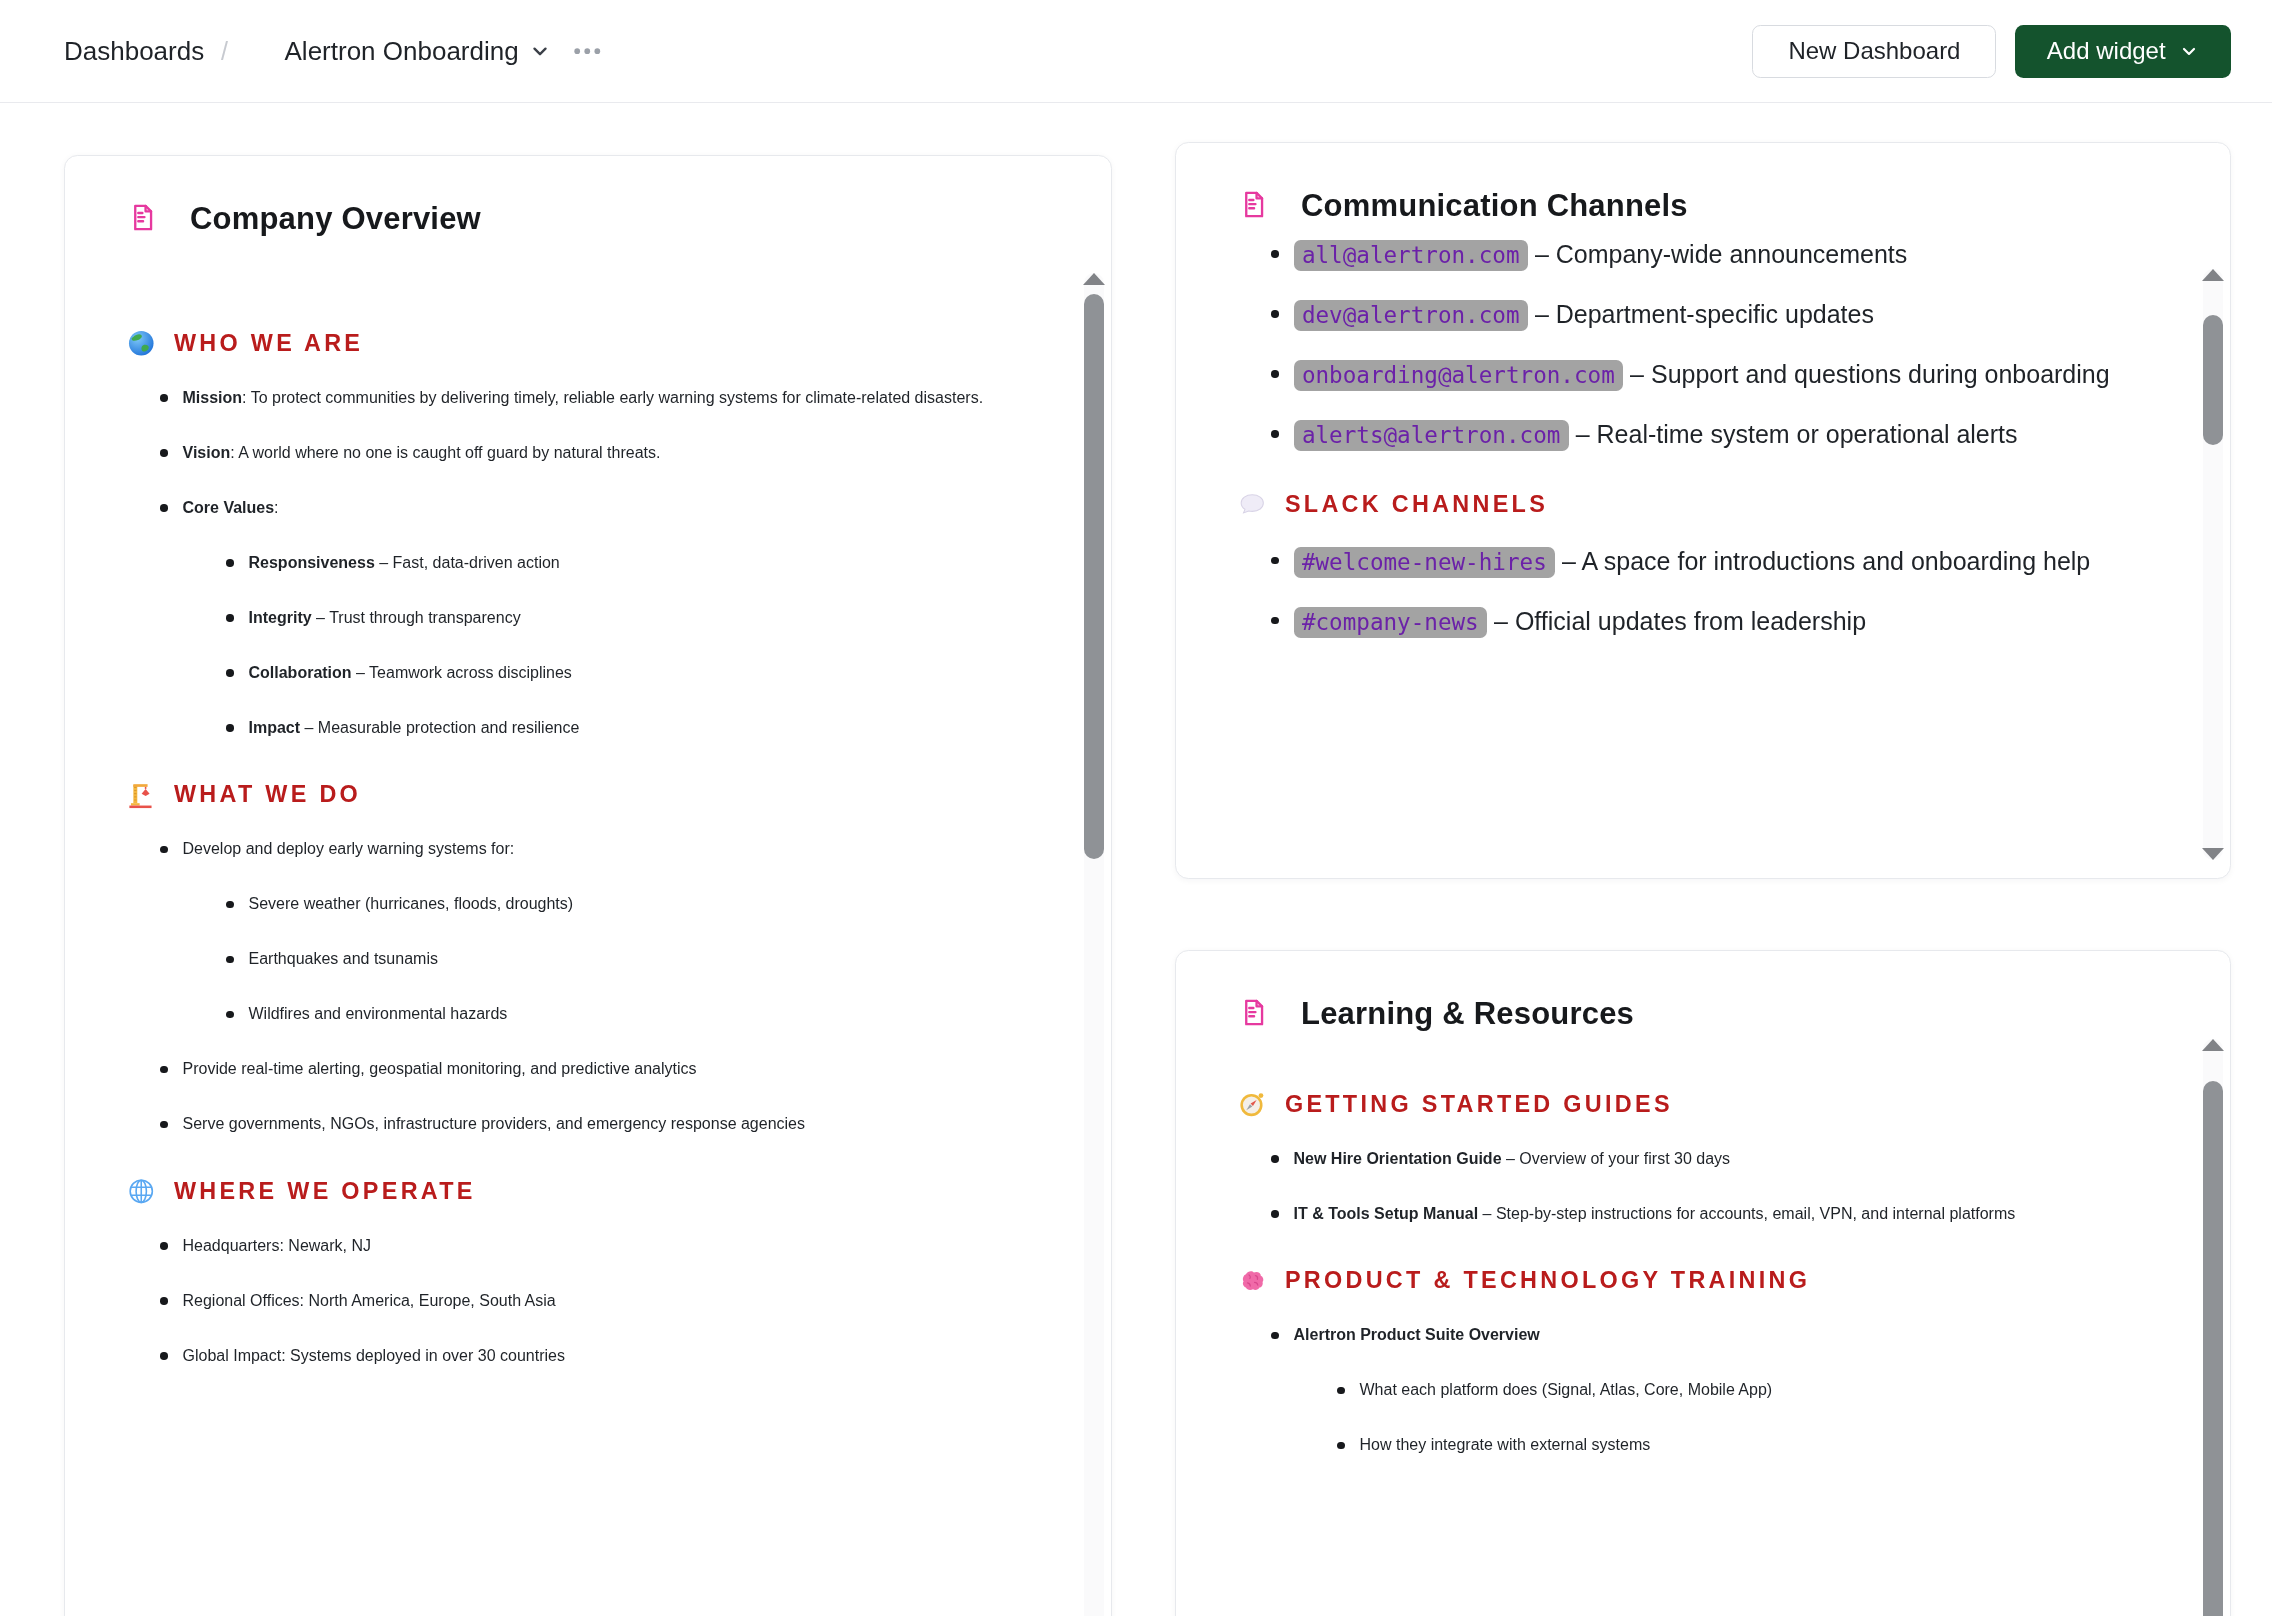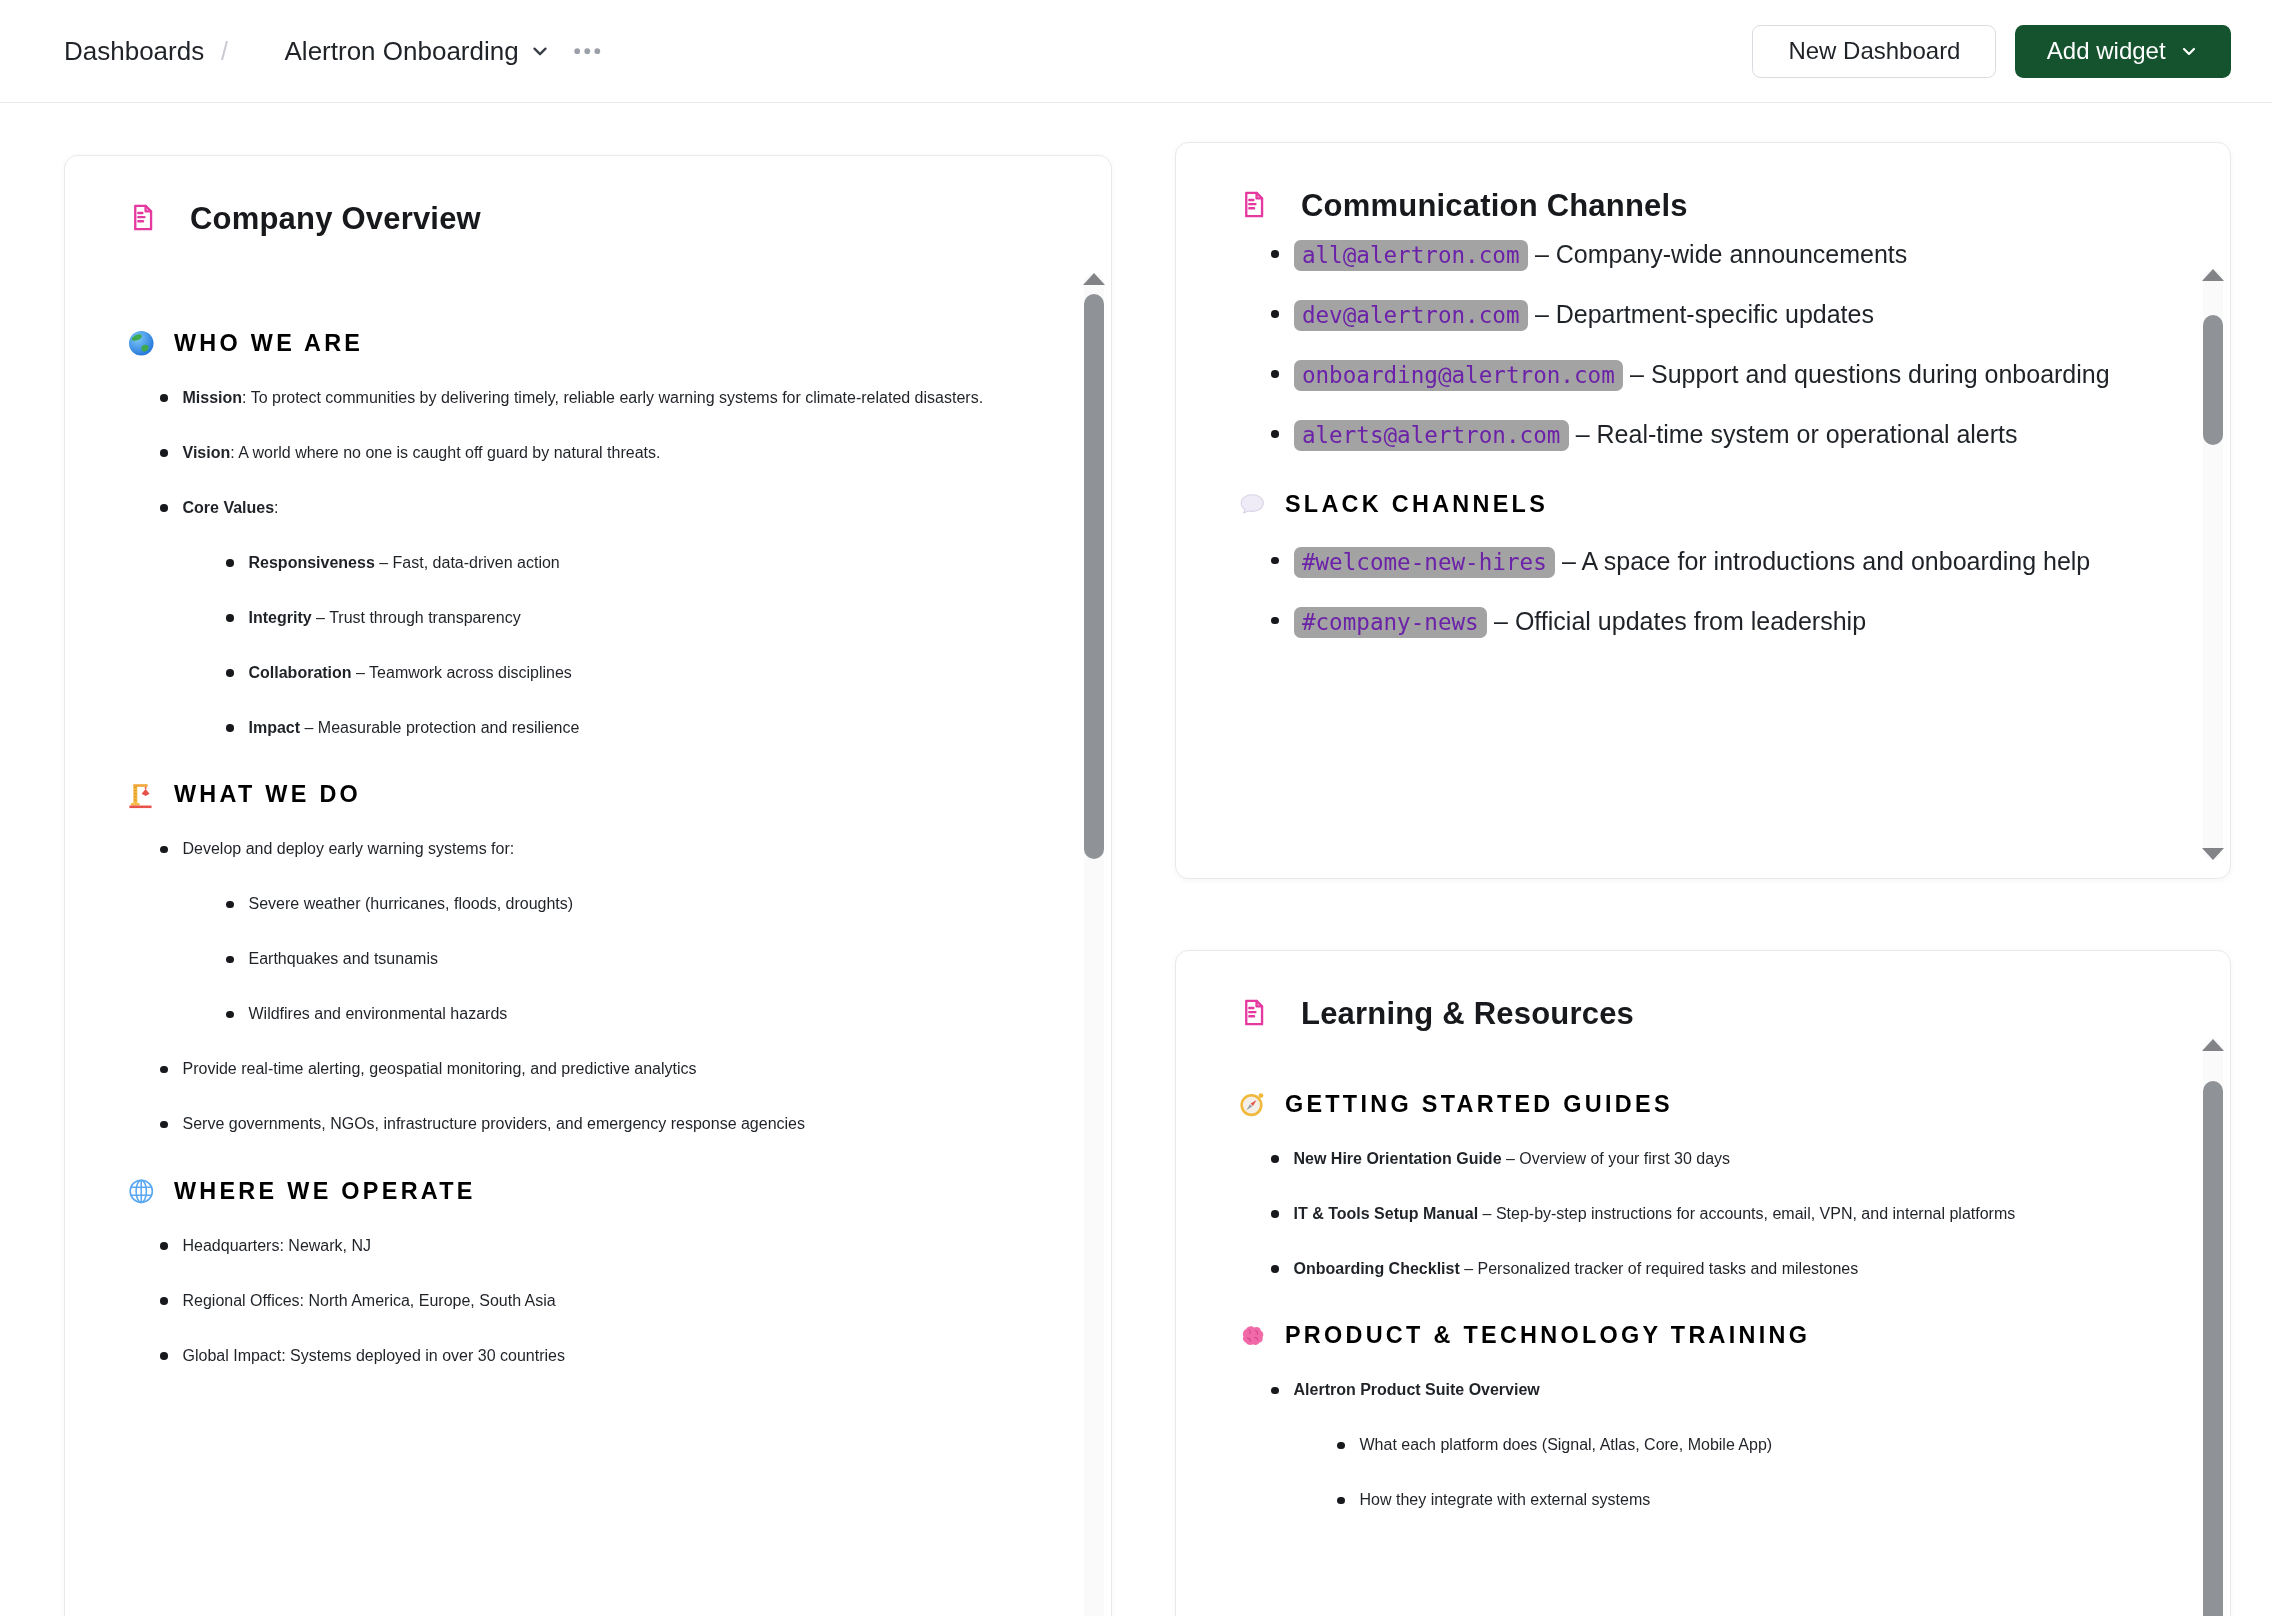--- a/index.html
+++ b/index.html
@@ -46,21 +46,21 @@
   #card-comms     { left:1175px; top:142px;  width:1056px; height:737px;  }
   #card-learning  { left:1175px; top:950px; width:1056px; height:753px;  }
 
   .card-title-row { display:flex; align-items:center; gap:22px; padding:37px 33px 0 62px; }
   .card-title { margin:8px; font-size:31px; font-weight:700; color:#17191C; letter-spacing:0.2px; }
 
   .card-body { position:relative; padding:0 100px 0 62px; }
   #card-comms .card-body, #card-learning .card-body { padding-right:117px; }
 
   .sec { display:flex; align-items:center; gap:18.4px; margin-top:33px; margin-bottom:20px; }
-  .sec-title { font-size:23.4px; font-weight:700; letter-spacing:3.3px; color:#000000; }
+  .sec-title { font-size:23.4px; font-weight:700; letter-spacing:3.3px; color:#b91c1c; }
   #card-overview .sec.first { margin-top:84px; }
   #card-comms    .sec.first { margin-top:75px; }
   #card-learning .sec.first { margin-top:50px; }
 
   .item { display:flex; align-items:flex-start; margin:0 0 15px 33px; font-size:16px; line-height:40px; color:#1F2328; }
   .item .dot { width:7.5px; height:7.5px; border-radius:50%; background:#17191C; margin:16.7px 15px 0 0; flex:none; }
   .item.sub { margin-left:99px; }
   .item b { font-weight:700; }
   .item.chip-row { line-height:44px; font-size:25px; }
   .item.chip-row .dot { margin-top:18.4px; }
@@ -328,24 +328,20 @@
       <span class="sec-title">GETTING STARTED GUIDES</span>
     </div>
     <div class="item">
       <span class="dot"></span>
       <span class="itext"><b>New Hire Orientation Guide</b><span> – Overview of your first 30 days</span></span>
     </div>
     <div class="item">
       <span class="dot"></span>
       <span class="itext"><b>IT &amp; Tools Setup Manual</b><span> – Step-by-step instructions for accounts, email, VPN, and internal platforms</span></span>
     </div>
-    <div class="item">
-      <span class="dot"></span>
-      <span class="itext"><b>Onboarding Checklist</b><span> – Personalized tracker of required tasks and milestones</span></span>
-    </div>
 
     <div class="sec">
       <span class="icon-34">
         <svg width="28.5" height="28.5" viewBox="0 0 36 36">
           <path d="M10 9c2-4 8-5 10-2 4-2 9 .2 8.8 4.2 3 1 4.2 5.8 2.2 7.8 1 3-1 7-4 7-1 3-6 4-8 2-3 2-8 1-9-2-3-1-5-5-3-8-2-3 0-8 3-9z" fill="#F06AA8"></path>
           <path d="M14 10c1.5 1 2 3 1 4.5M22 11c2 .5 3 2.5 2.5 4.5M12 20c2 .5 3.5 2 3.5 4M21 19.5c2 0 3.5 1.5 4 3.5" stroke="#D9488D" stroke-width="1.6" fill="none" stroke-linecap="round"></path>
         </svg>
       </span>
       <span class="sec-title">PRODUCT &amp; TECHNOLOGY TRAINING</span>
     </div>

